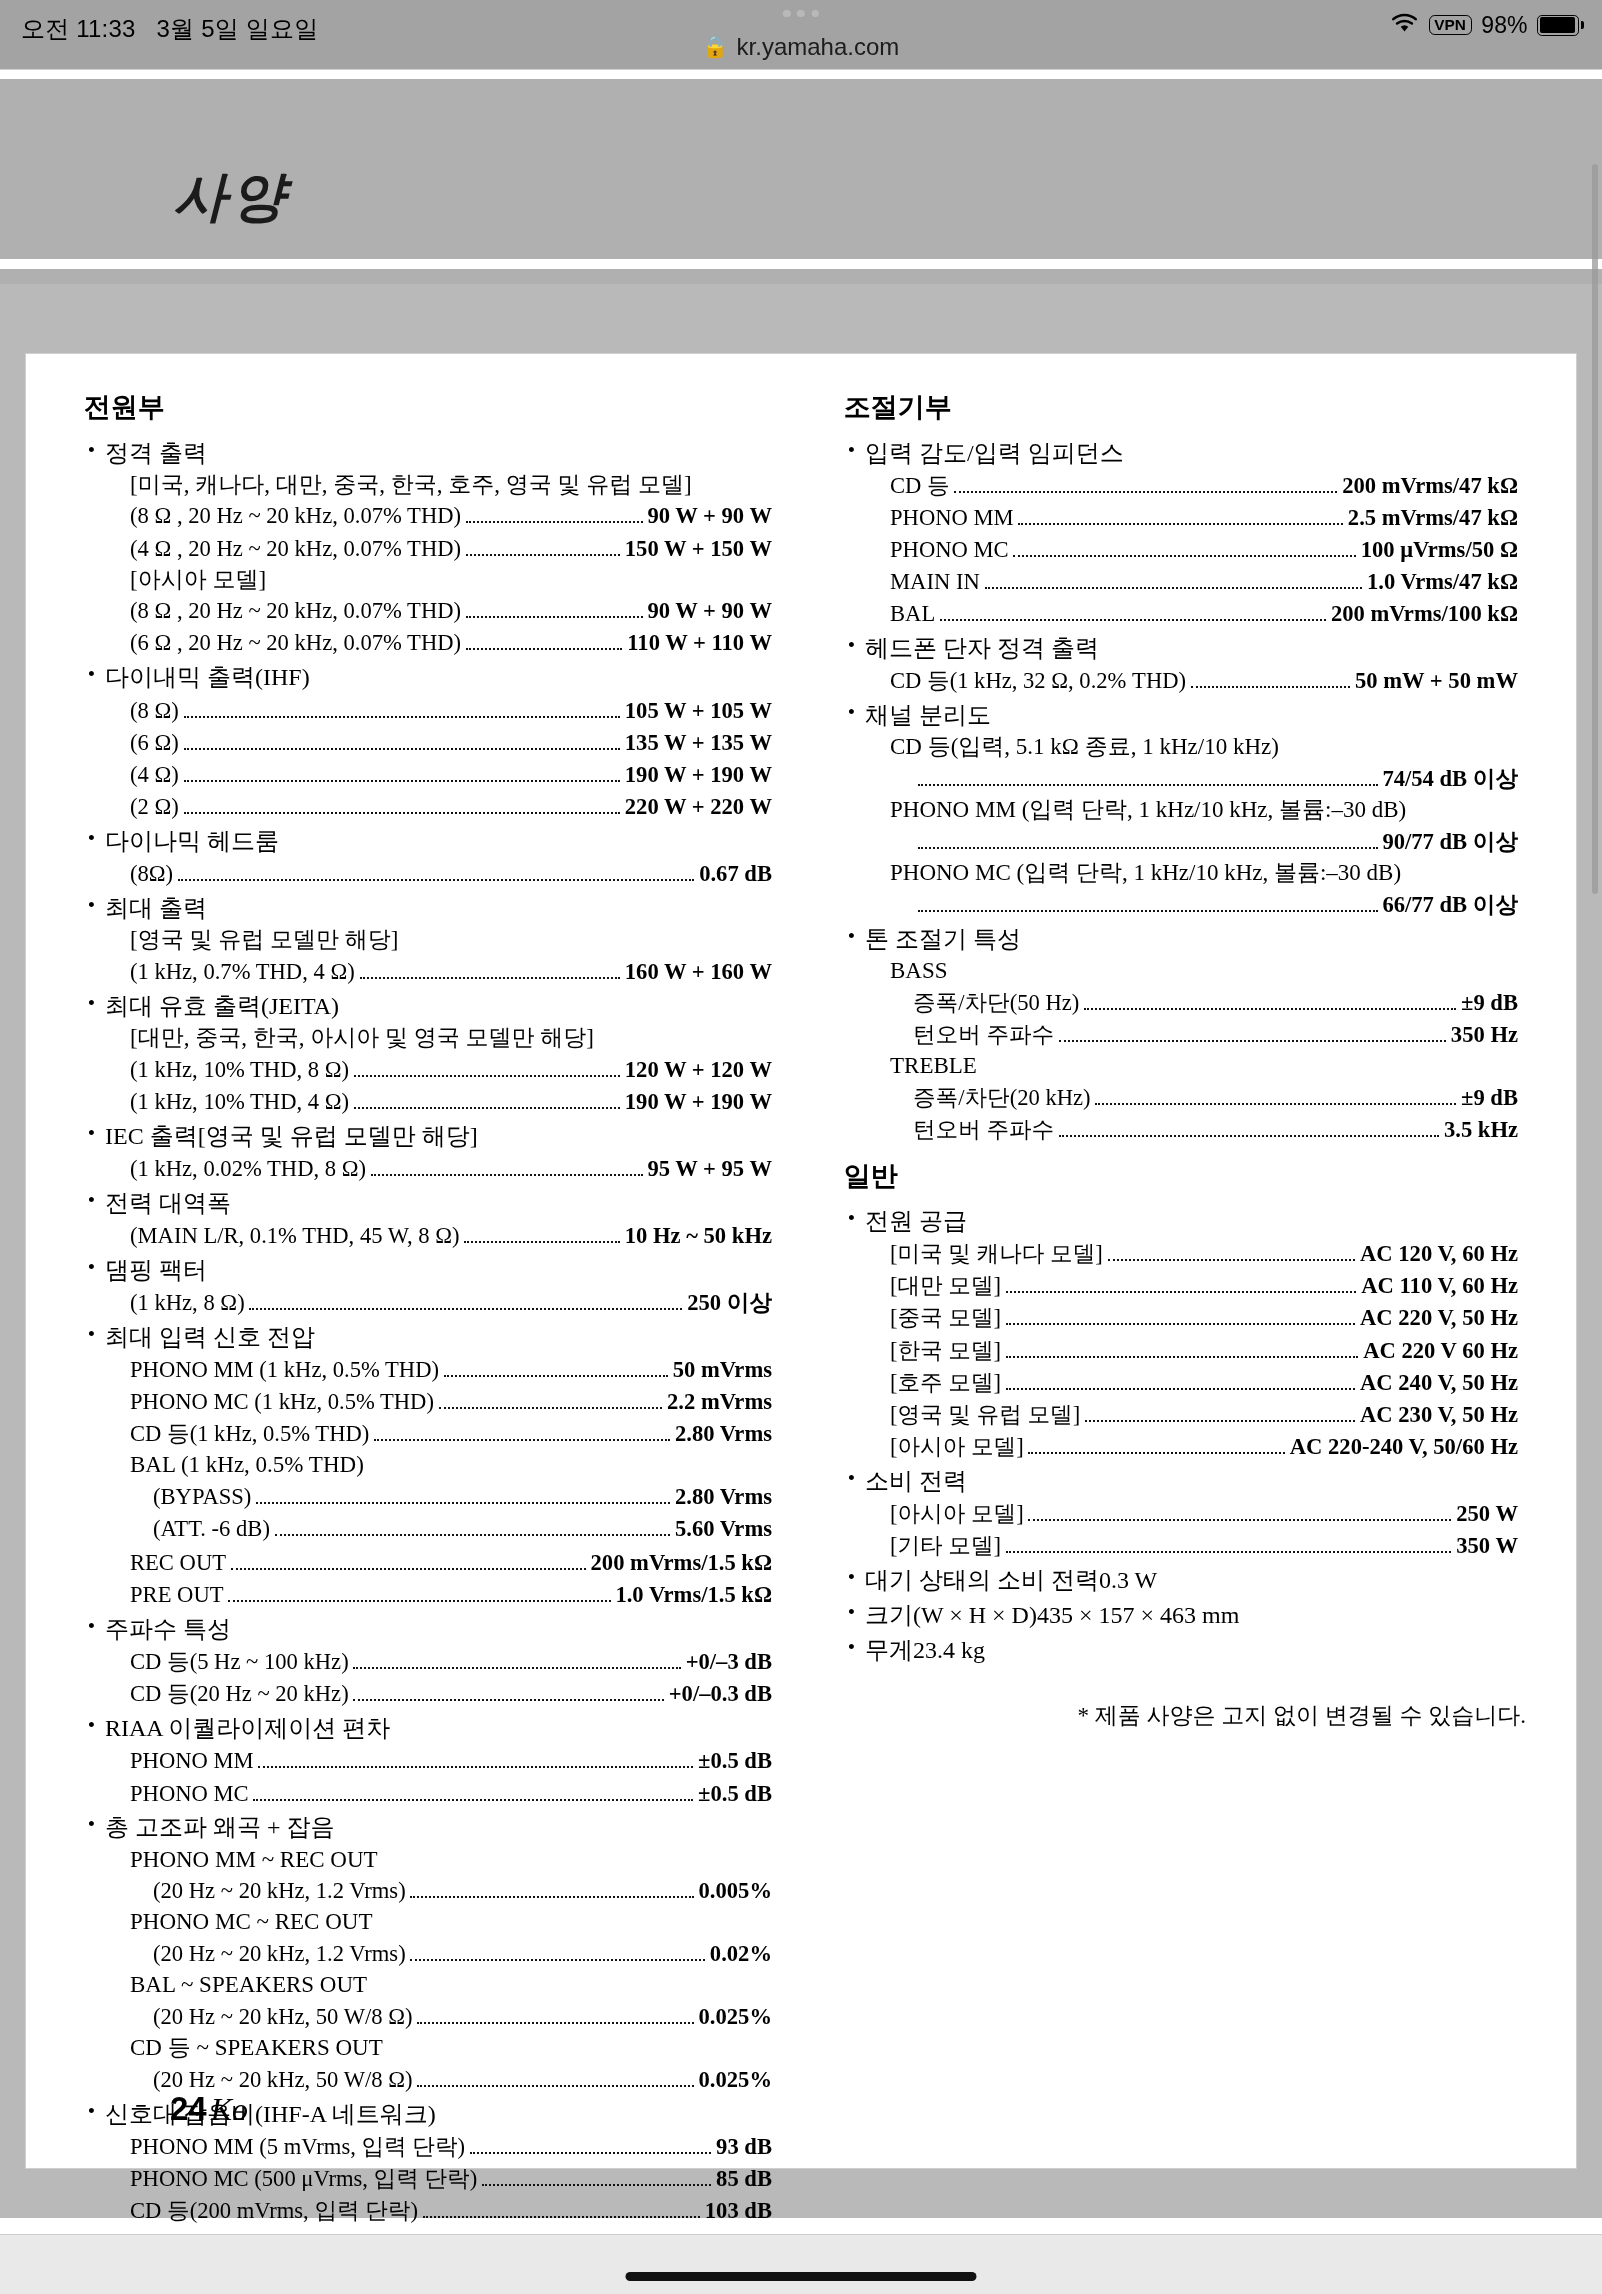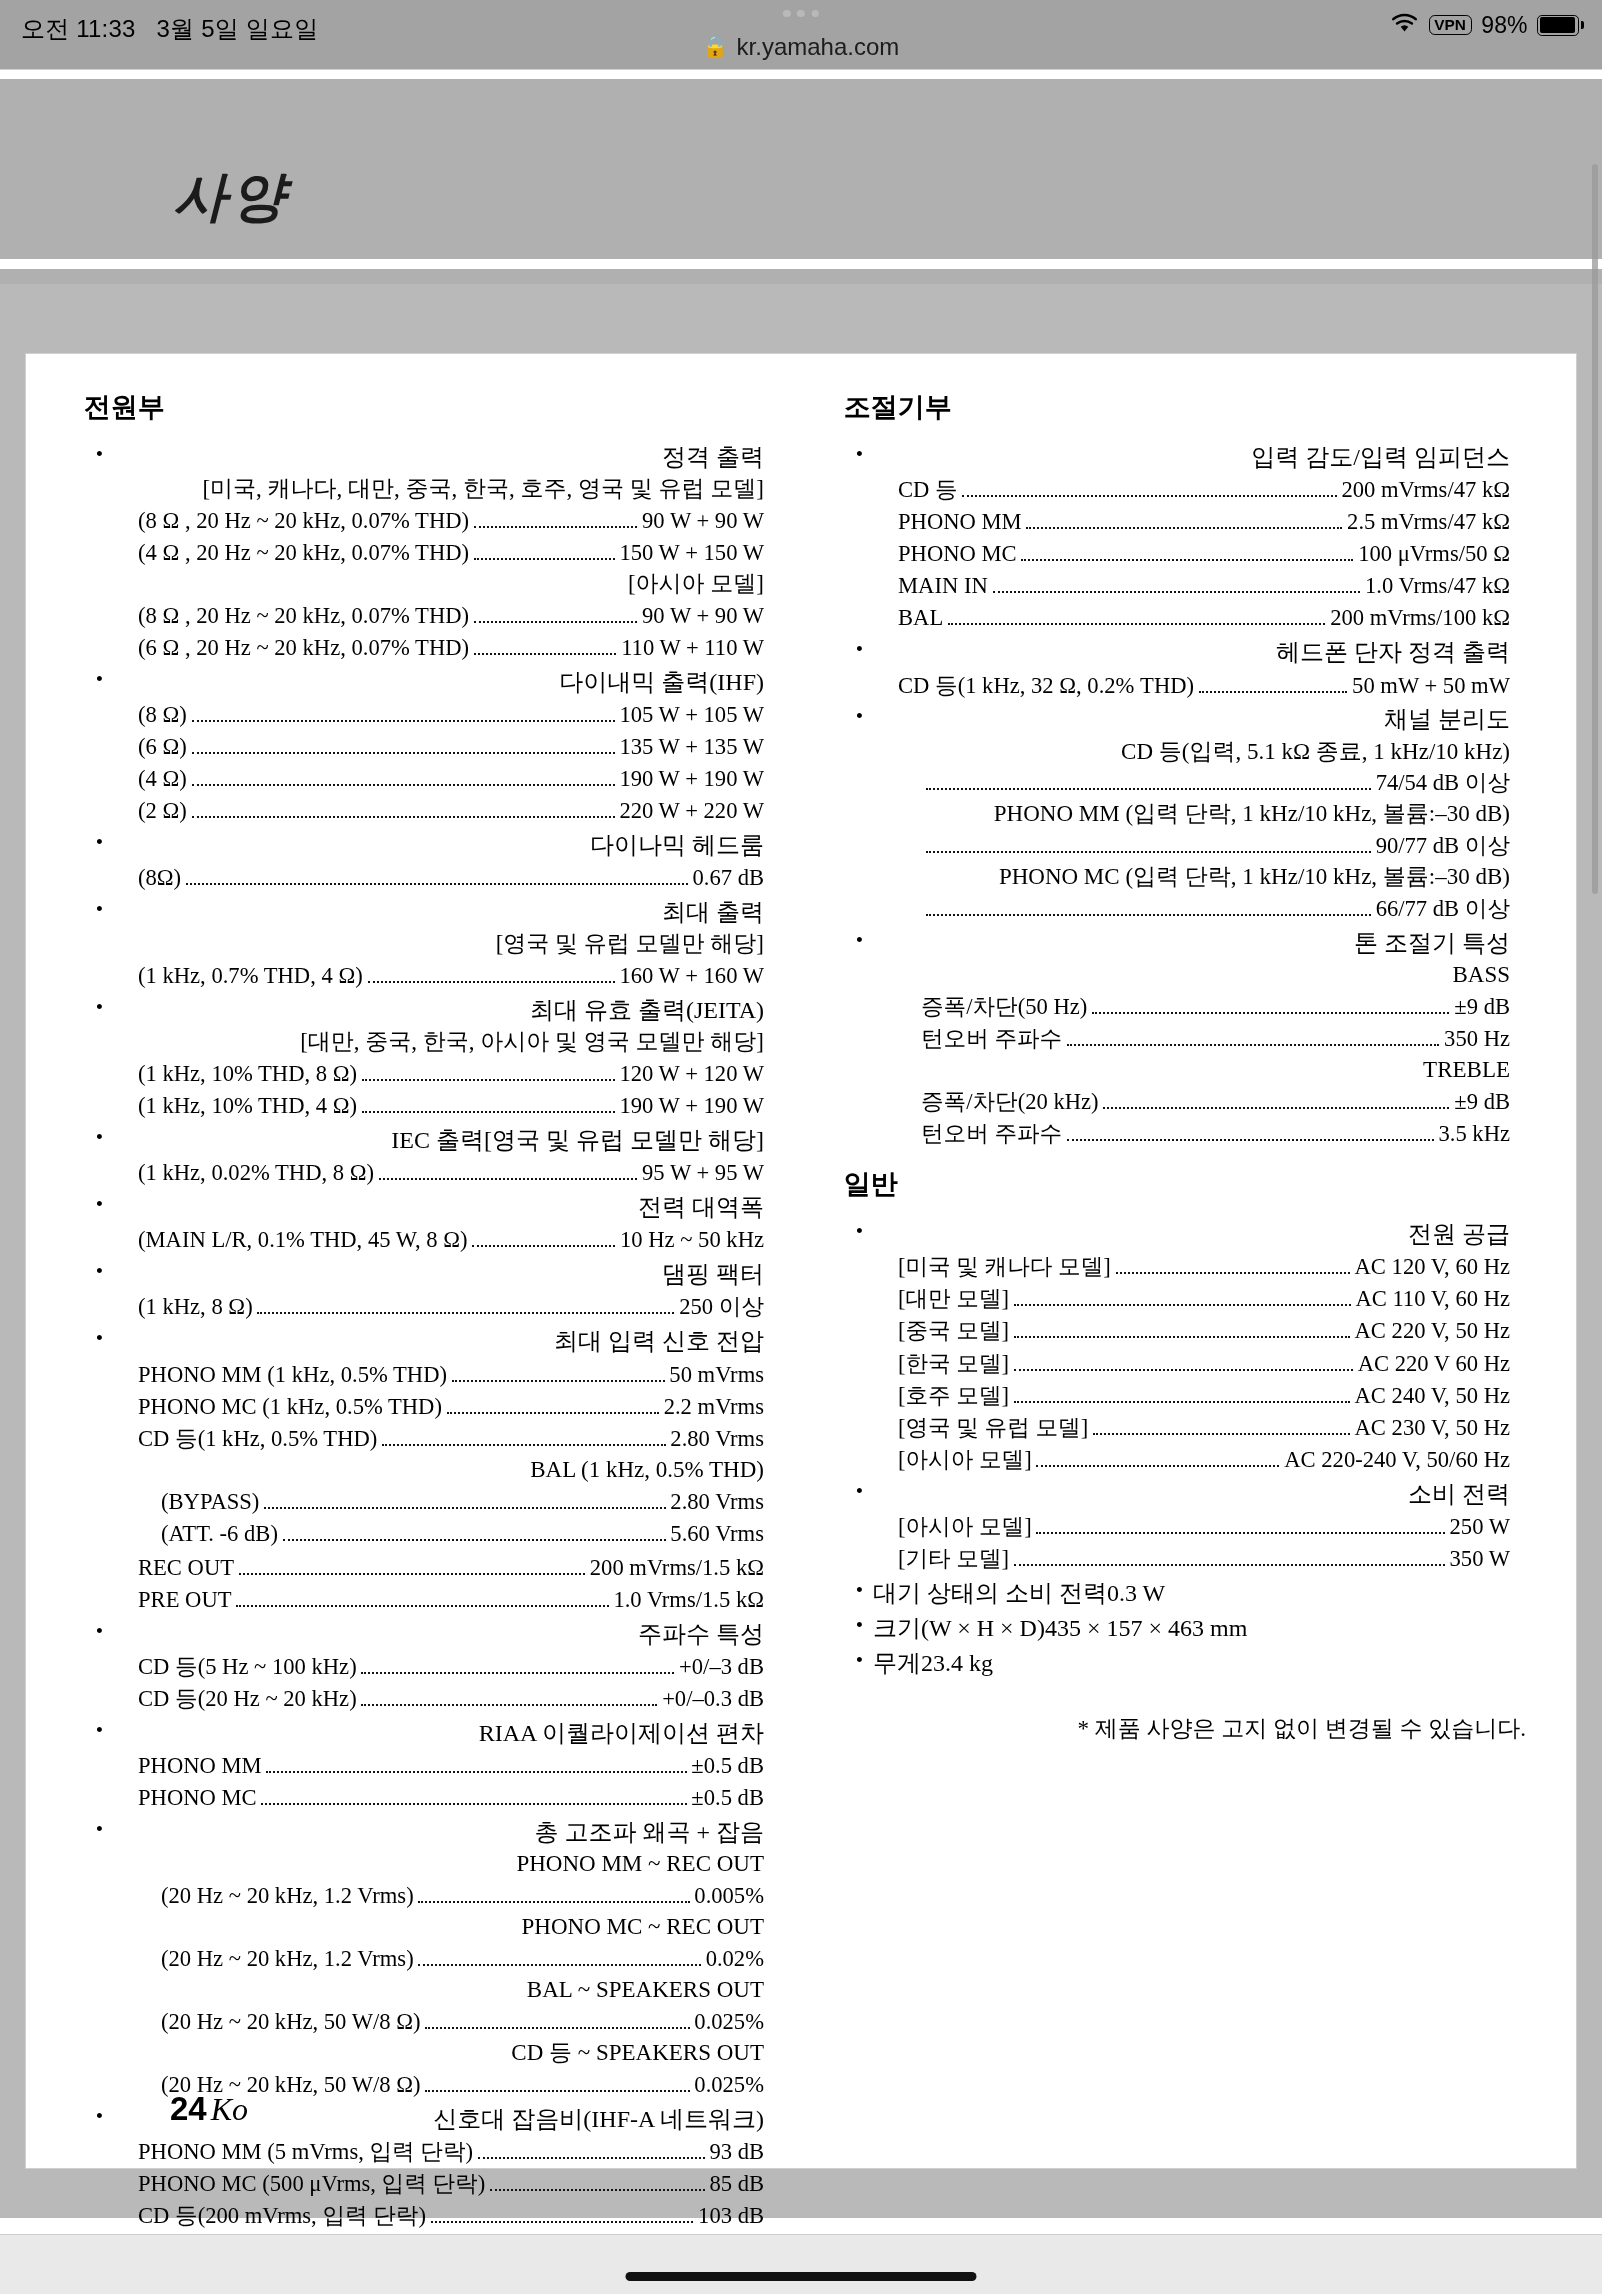--- a/index.html
+++ b/index.html
@@ -83,21 +83,21 @@
   .col { width: 50%; padding: 0 21px; }
   .col-right { padding-left: 35px; }
 
   h2.sec {
     font-family: "Liberation Serif", serif;
     font-size: 27px; font-weight: bold; color: #000;
     margin: 0 0 11.5px 7.7px;
   }
   h2.sec.gap { margin-top: 12px; }
 
-  ul.items { list-style: none; margin: 16px; padding: 0; text-align: right; }
+  ul.items { list-style: none; margin: 8px; padding: 0; }
   li.item { margin: 0 0 1.9px 0; }
   .bullet-line {
     font-family: "Liberation Serif", serif;
     font-size: 24px; color: #000;
     padding-left: 21px; position: relative; line-height: 1.38;
   }
   .bullet-line:before {
     content: "•"; position: absolute; left: 3.8px; top: -1px; font-size: 21px;
   }
   .sub {
@@ -111,21 +111,21 @@
     font-size: 22.6px; color: #000; line-height: 1.42;
     padding-left: 46px;
   }
   .row.indent2 { padding-left: 69px; }
   .row .lbl { white-space: nowrap; }
   .row .dots-fill {
     flex: 1 1 auto; min-width: 7.7px;
     border-bottom: 2.1px dotted #111;
     margin: 0 4.8px 6.7px 4.8px; height: 1px;
   }
-  .row .val { white-space: nowrap; }
+  .row .val { white-space: nowrap; font-weight: bold; }
 
   .note {
     font-family: "Liberation Serif", serif;
     font-size: 23px; color: #000; margin-top: 33px; padding-left: 5.8px; text-align: right;
   }
 
   .pagenum {
     position: absolute; left: 144px; bottom: 40px;
     font-family: "Liberation Serif", serif; color: #000;
   }

